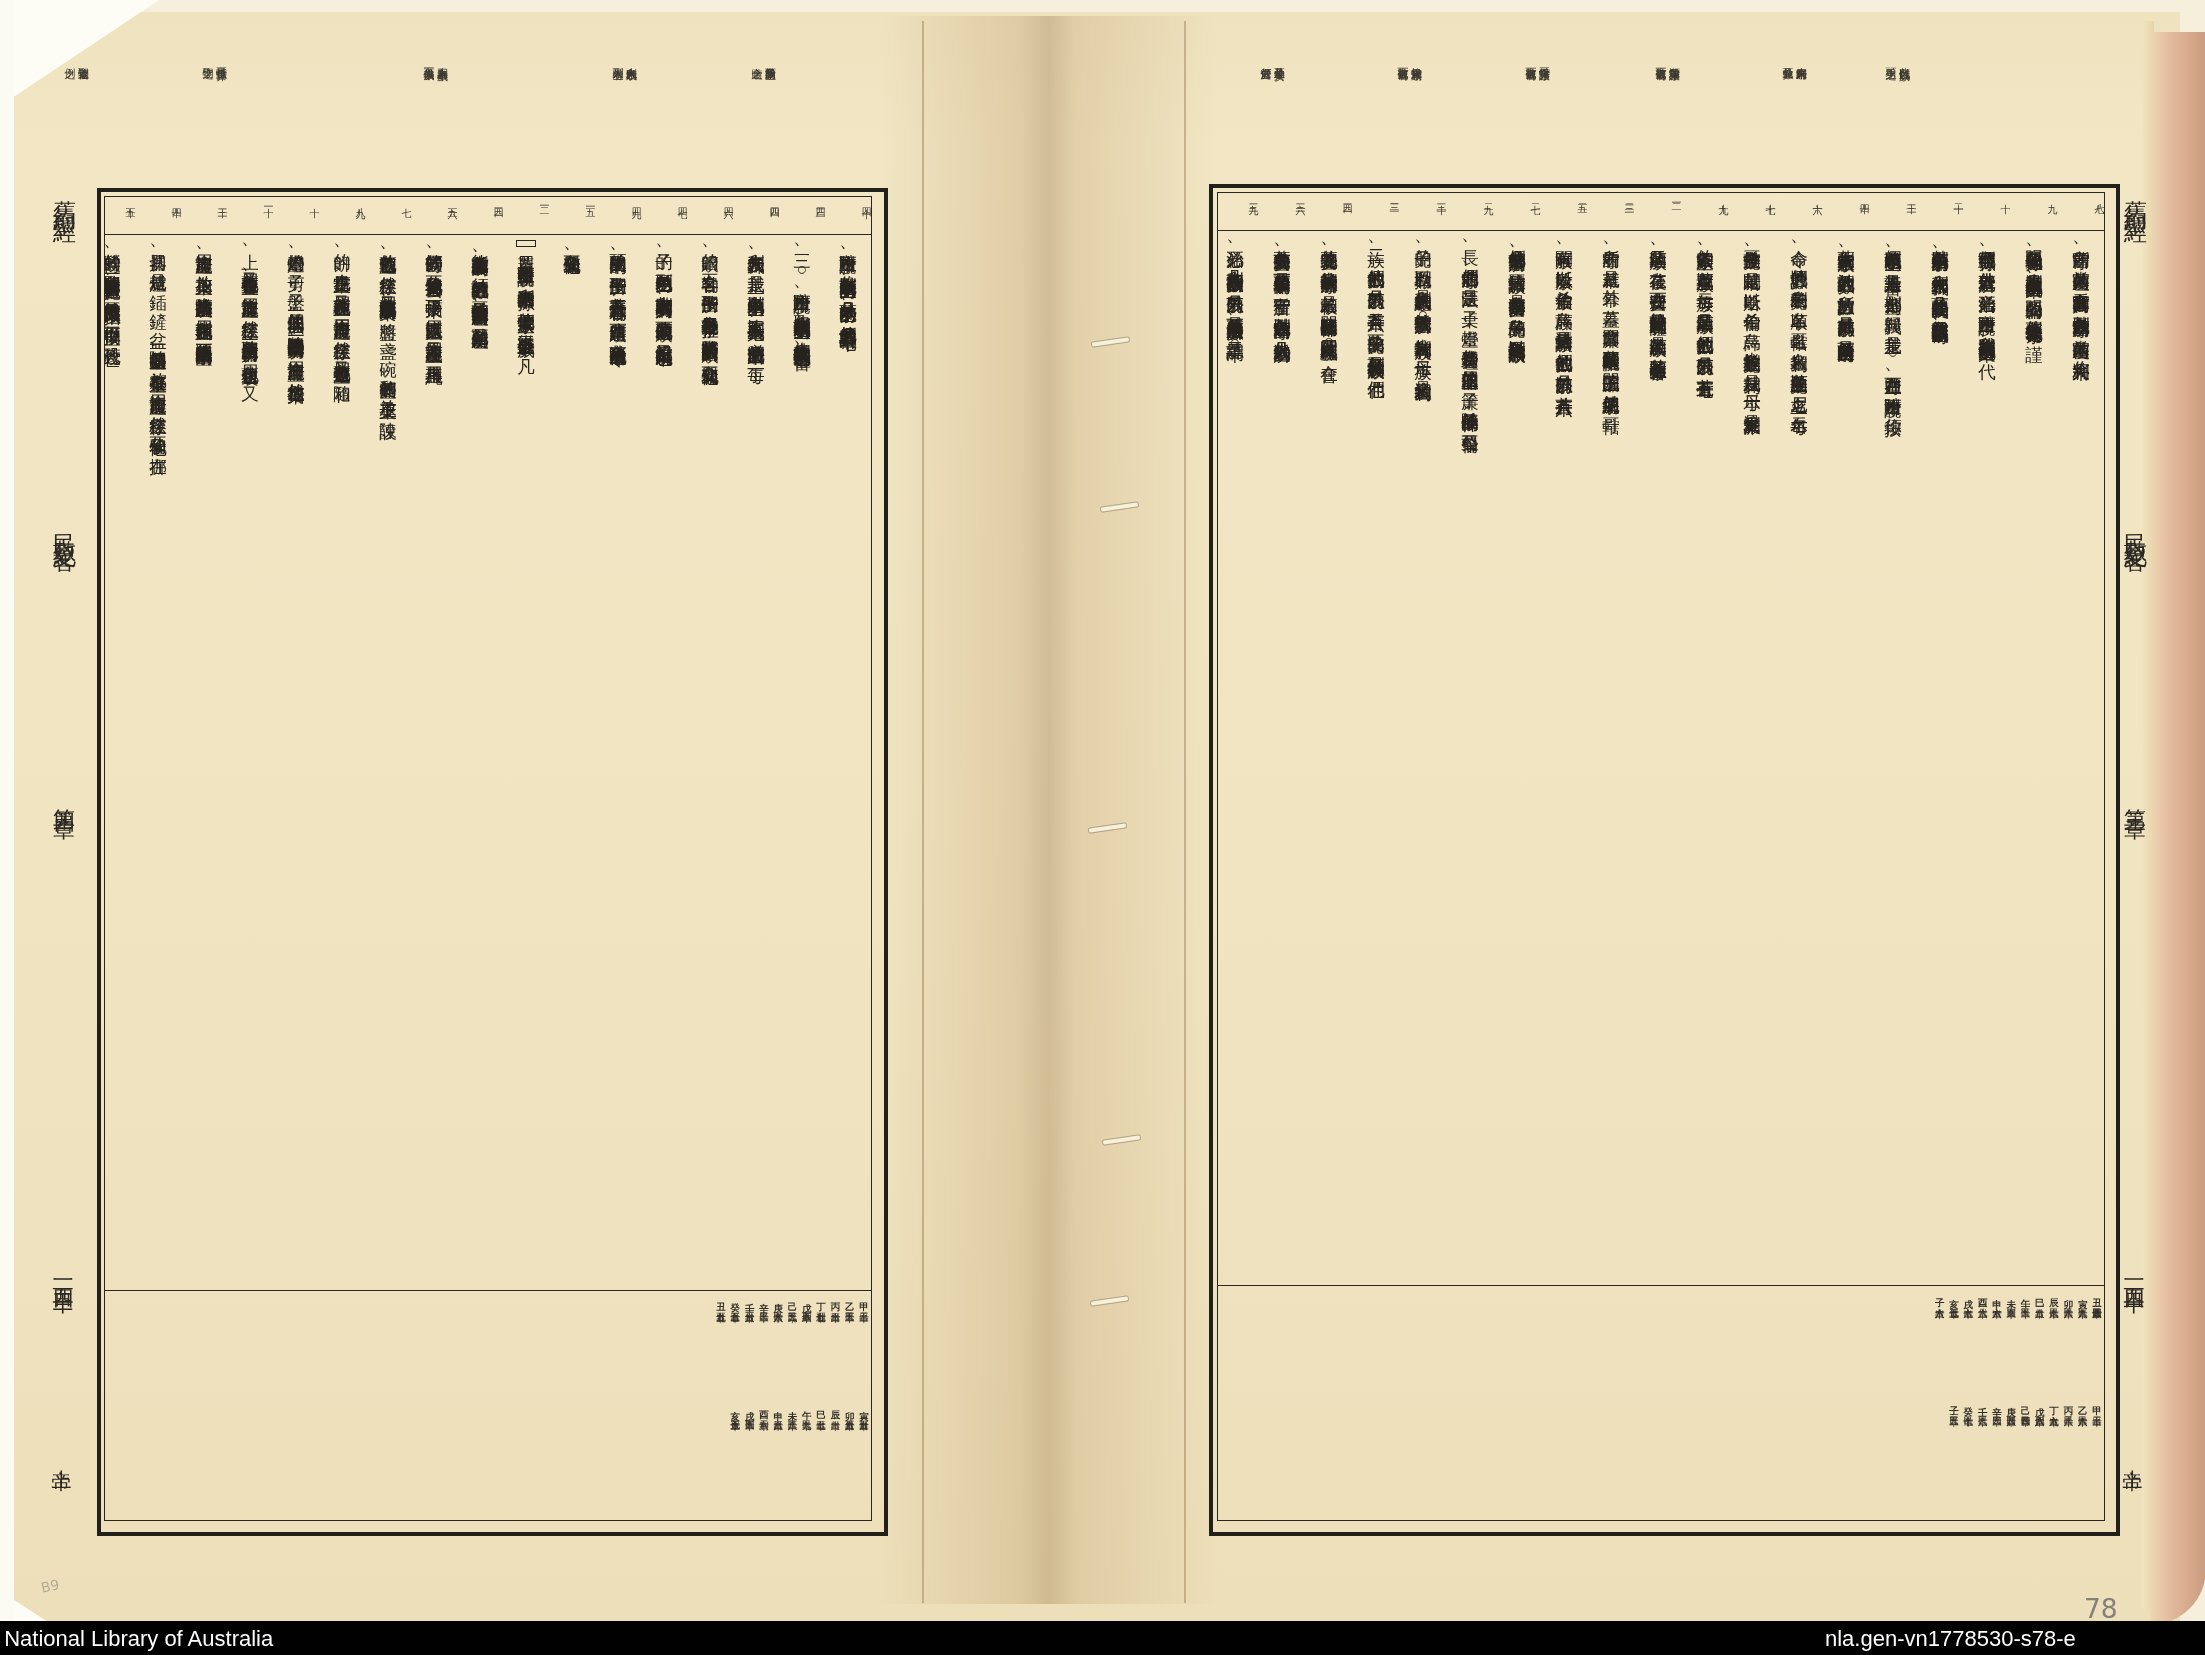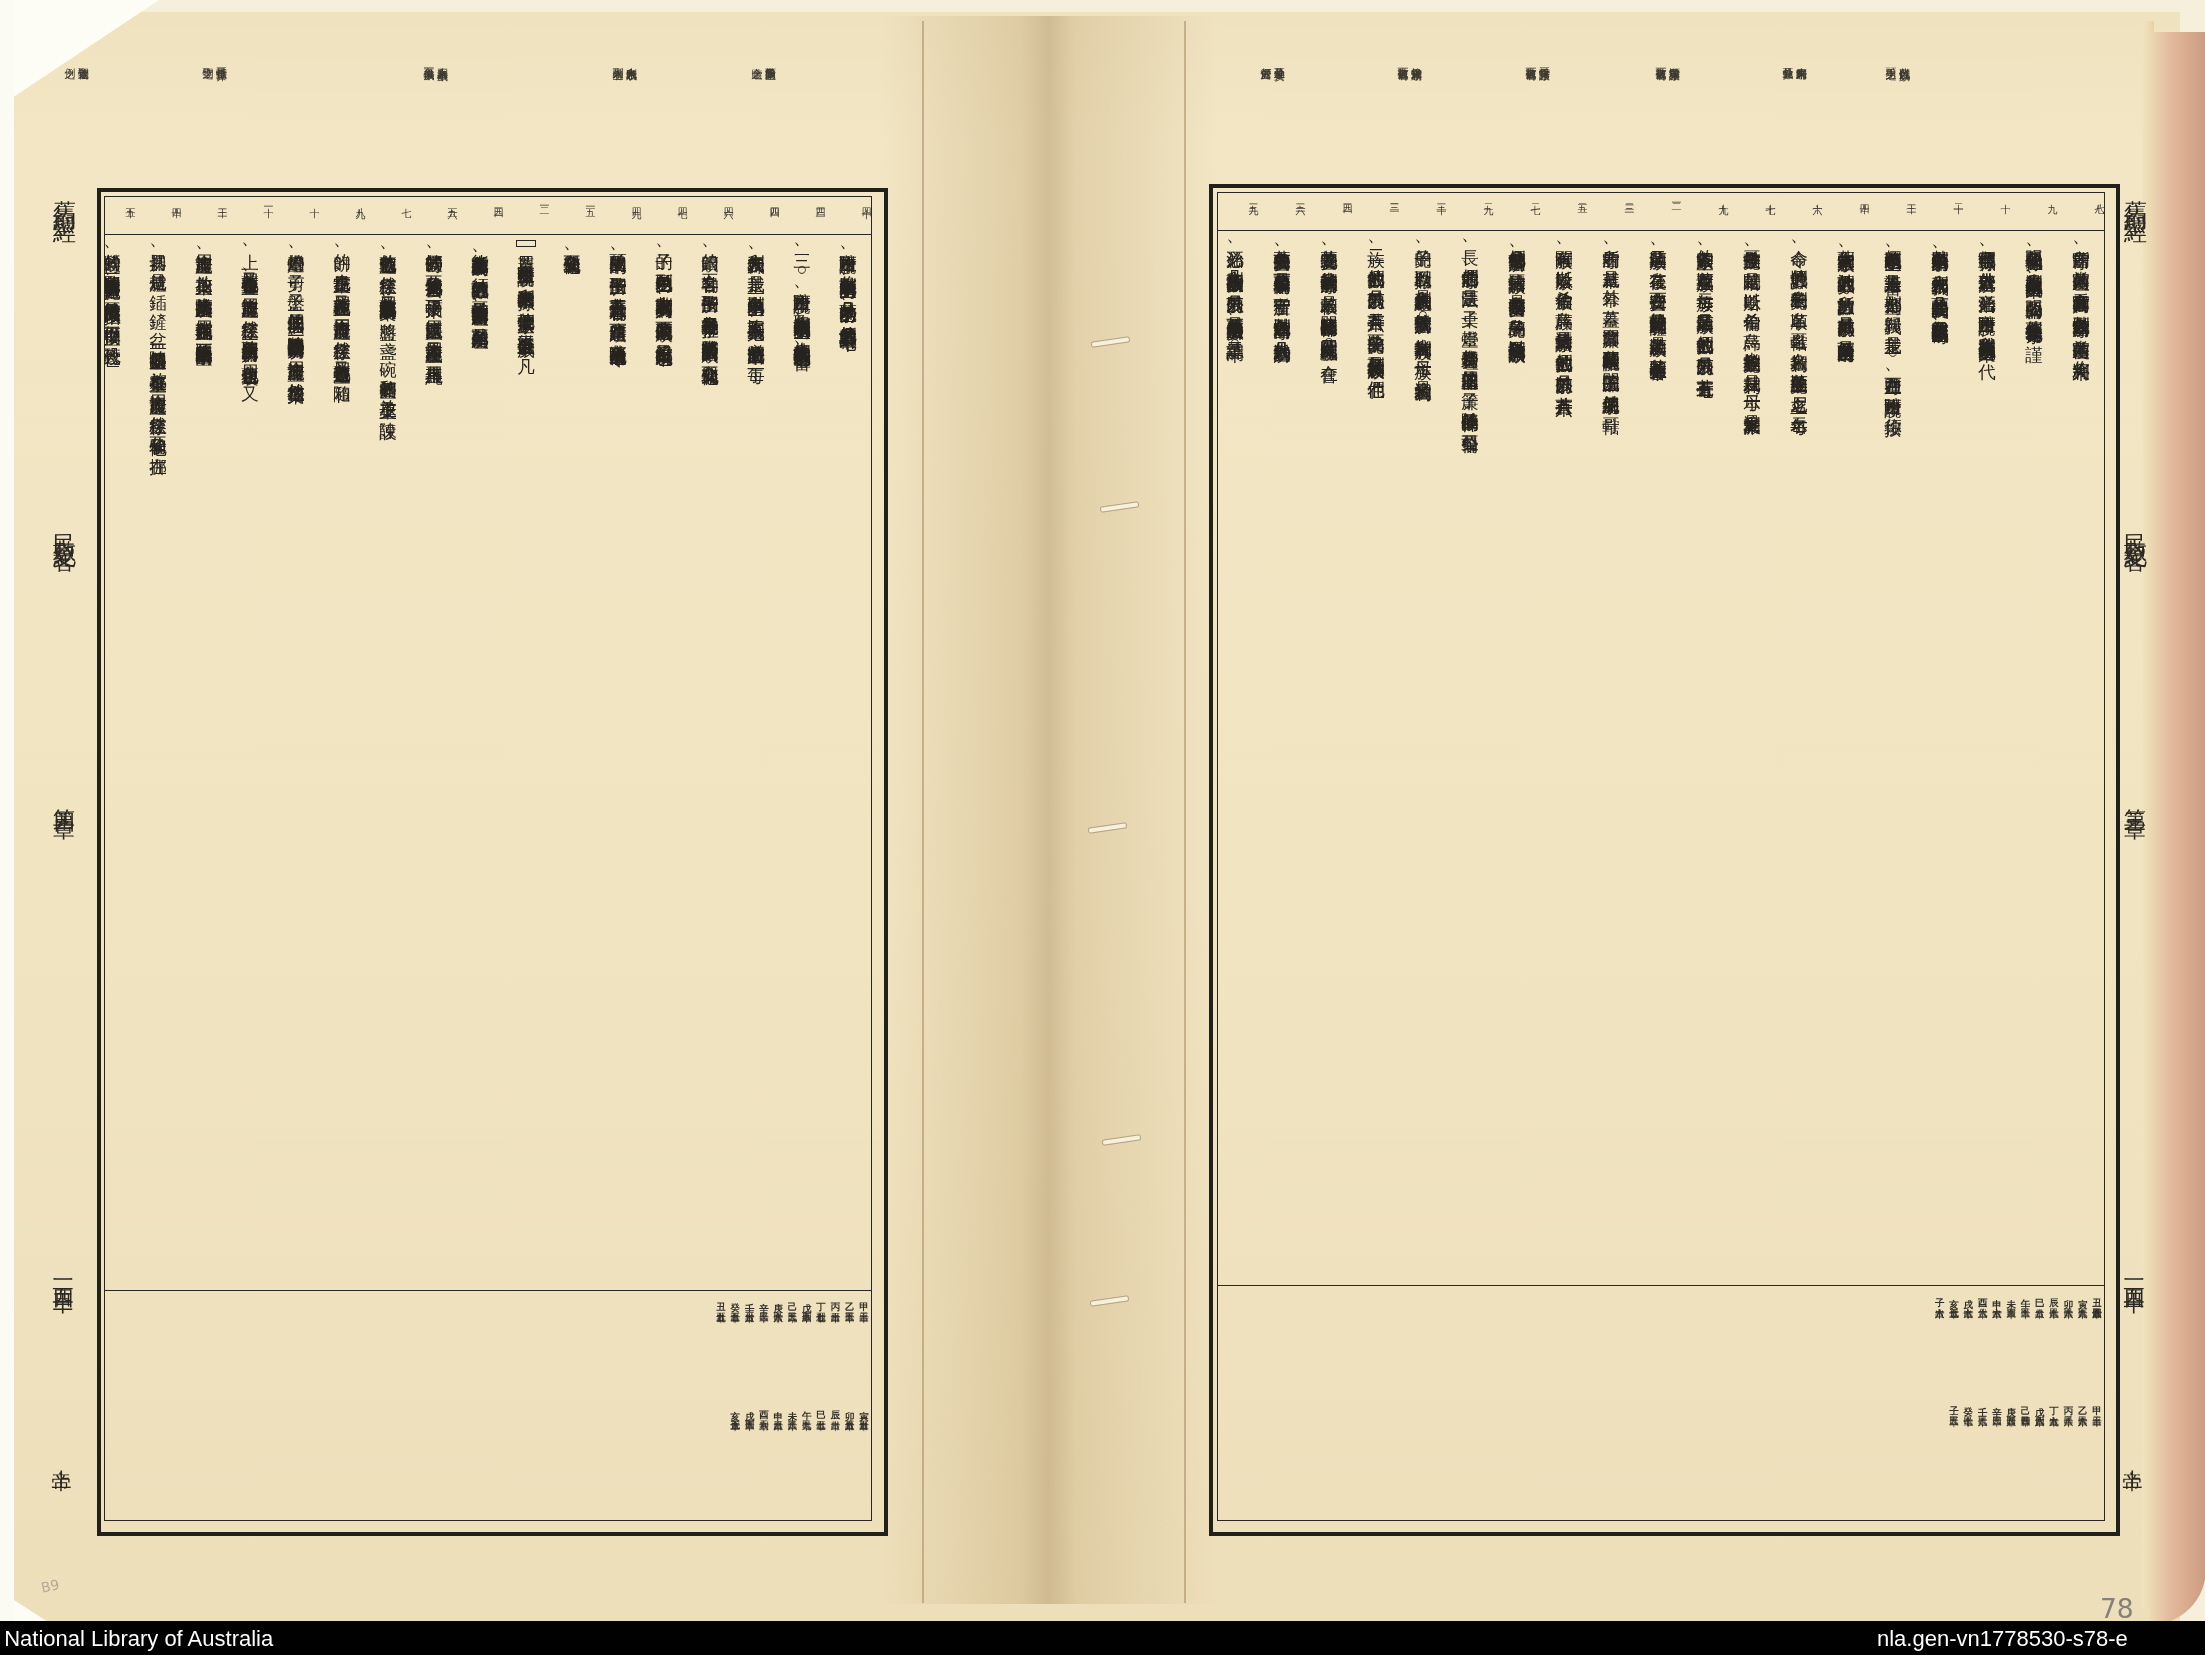--- a/index.html
+++ b/index.html
@@ -266,20 +266,20 @@
         <div>亞倫及其子安</div>
         <div>營於何處</div>
       </div>
       <div class="margin-col m-title" style="left: 2120px; top: 182px;">舊約聖經</div>
       <div class="margin-col m-book" style="left: 2120px; top: 516px;">民數紀畧</div>
       <div class="margin-col m-chap" style="left: 2120px; top: 791px;">第三章</div>
       <div class="margin-col m-page" style="left: 2120px; top: 1269px;">一百四十二</div>
       <div class="margin-col m-foot" style="left: 2120px; top: 1454px;">上帝</div>
     </div>
 
-  <div class="pencil" style="left:2084px;top:1593px;font-size:26.5px;margin-left:16px;">78</div>
+  <div class="pencil" style="left:2084px;top:1593px;font-size:26.5px;">78</div>
   <div class="pencil" style="left:41px;top:1578px;font-size:13.8px;opacity:.55;transform:rotate(-12deg);">B9</div>
 
   <div class="footer-bar"></div>
   <div class="footer-text" style="left:4.2px;">National Library of Australia</div>
-  <div class="footer-text" style="left:1877px;">nla.gen-vn1778530-s78-e</div>
+  <div class="footer-text" style="left:1825px;">nla.gen-vn1778530-s78-e</div>
 </div>
 
 
 </body></html>

